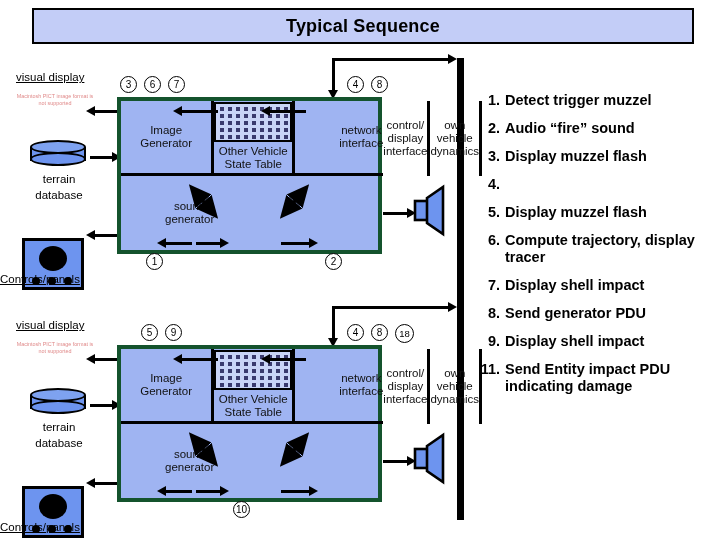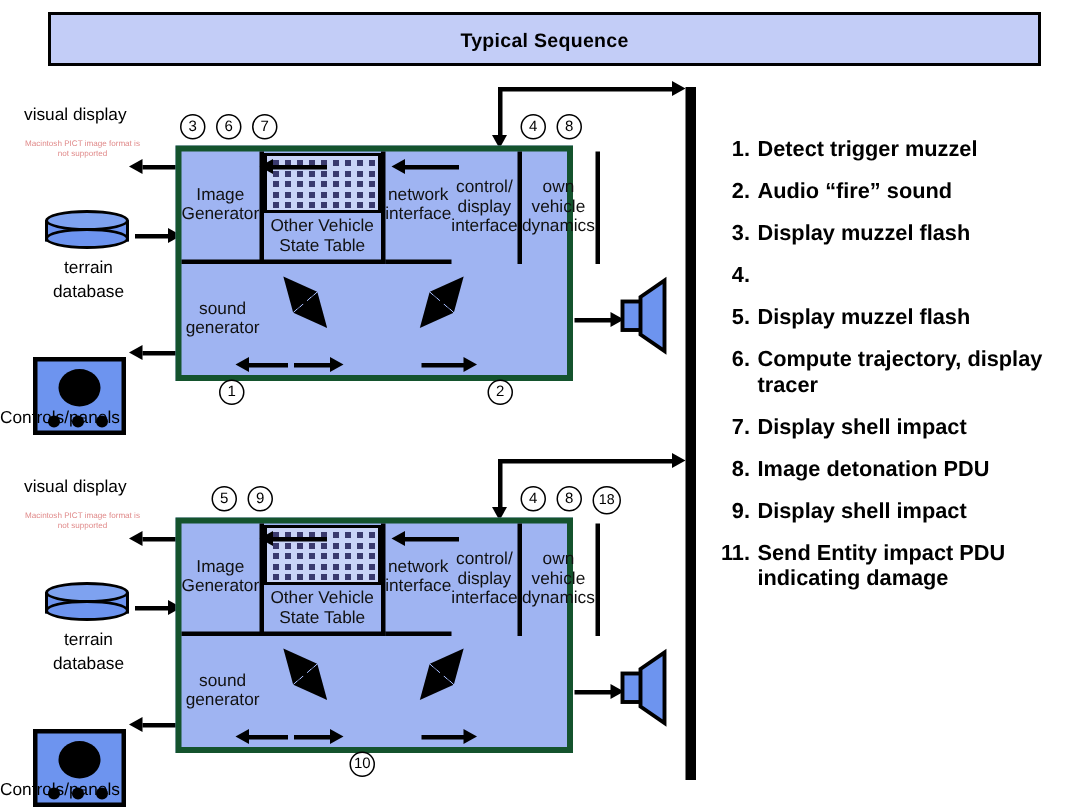--- a/index.html
+++ b/index.html
@@ -10,35 +10,35 @@
   .abs{position:absolute;}
 
   
   #title-bar{
     left:32px;top:8px;width:662px;height:36px;
     background:#c3cdf7;border:2px solid #000;
     display:flex;align-items:center;justify-content:center;
     box-sizing:border-box;
   }
   #title-text{
-    font-size:13px;font-weight:bold;color:#000;letter-spacing:.2px;text-align:center;
+    font-size:18px;font-weight:bold;color:#000;letter-spacing:.2px;text-align:center;
   }
 
   
   .grid-box{
     border:4px solid #14532d;background:#9fb4f2;box-sizing:border-box;
     display:grid;grid-template-columns:1fr 1fr 1fr 1fr 1fr;grid-template-rows:1fr 1fr;
   }
   .cell{
     border-right:3px solid #000;border-bottom:3px solid #000;
     box-sizing:border-box;position:relative;
     display:flex;flex-direction:column;align-items:center;justify-content:center;
     text-align:center;font-size:11.5px;color:#111;line-height:13px;
   }
-  .cell.c3{border-right:none;}
+  .cell.c3{border-right:none;padding-left:44px;}
   .cell.r2{border-bottom:none;}
   .cell span{display:block;}
 
   
   .minitable{
     width:74px;height:36px;border:2px solid #000;background:#3a3a6e;
     background-image:
       repeating-linear-gradient(to right, #c9d4f7 0 4px, transparent 4px 8px),
       repeating-linear-gradient(to bottom, #c9d4f7 0 3px, transparent 3px 7px);
     margin-bottom:3px;
@@ -47,21 +47,21 @@
   
   .circ{
     width:17px;height:17px;border:1.6px solid #000;border-radius:50%;
     background:#fff;display:flex;align-items:center;justify-content:center;
     font-size:10px;color:#000;box-sizing:border-box;
   }
   .circ.wide{width:19px;height:19px;font-size:9.5px;}
 
   
   .lbl{font-size:11.5px;color:#000;line-height:14px;text-align:center;}
-  .lbl.left{text-align:left;}
+  .lbl.left{text-align:left;text-decoration:underline;}
 
   
   .broken{
     color:#e08a8a;font-size:5.4px;line-height:7px;text-align:center;width:78px;
     font-family:"Liberation Sans", sans-serif;
   }
 
   
   .cyl{position:relative;width:56px;height:26px;}
   .cyl .body{position:absolute;left:0;top:7px;width:56px;height:14px;
@@ -348,21 +348,21 @@
   <div class="step">
     <div class="num">6.</div>
     <div class="txt">Compute trajectory, display tracer</div>
   </div>
   <div class="step">
     <div class="num">7.</div>
     <div class="txt">Display shell impact</div>
   </div>
   <div class="step">
     <div class="num">8.</div>
-    <div class="txt">Image detonation PDU</div>
+    <div class="txt">Send generator PDU</div>
   </div>
   <div class="step">
     <div class="num">9.</div>
     <div class="txt">Display shell impact</div>
   </div>
   <div class="step">
     <div class="num">11.</div>
     <div class="txt">Send Entity impact PDU indicating damage</div>
   </div>
 </div>

